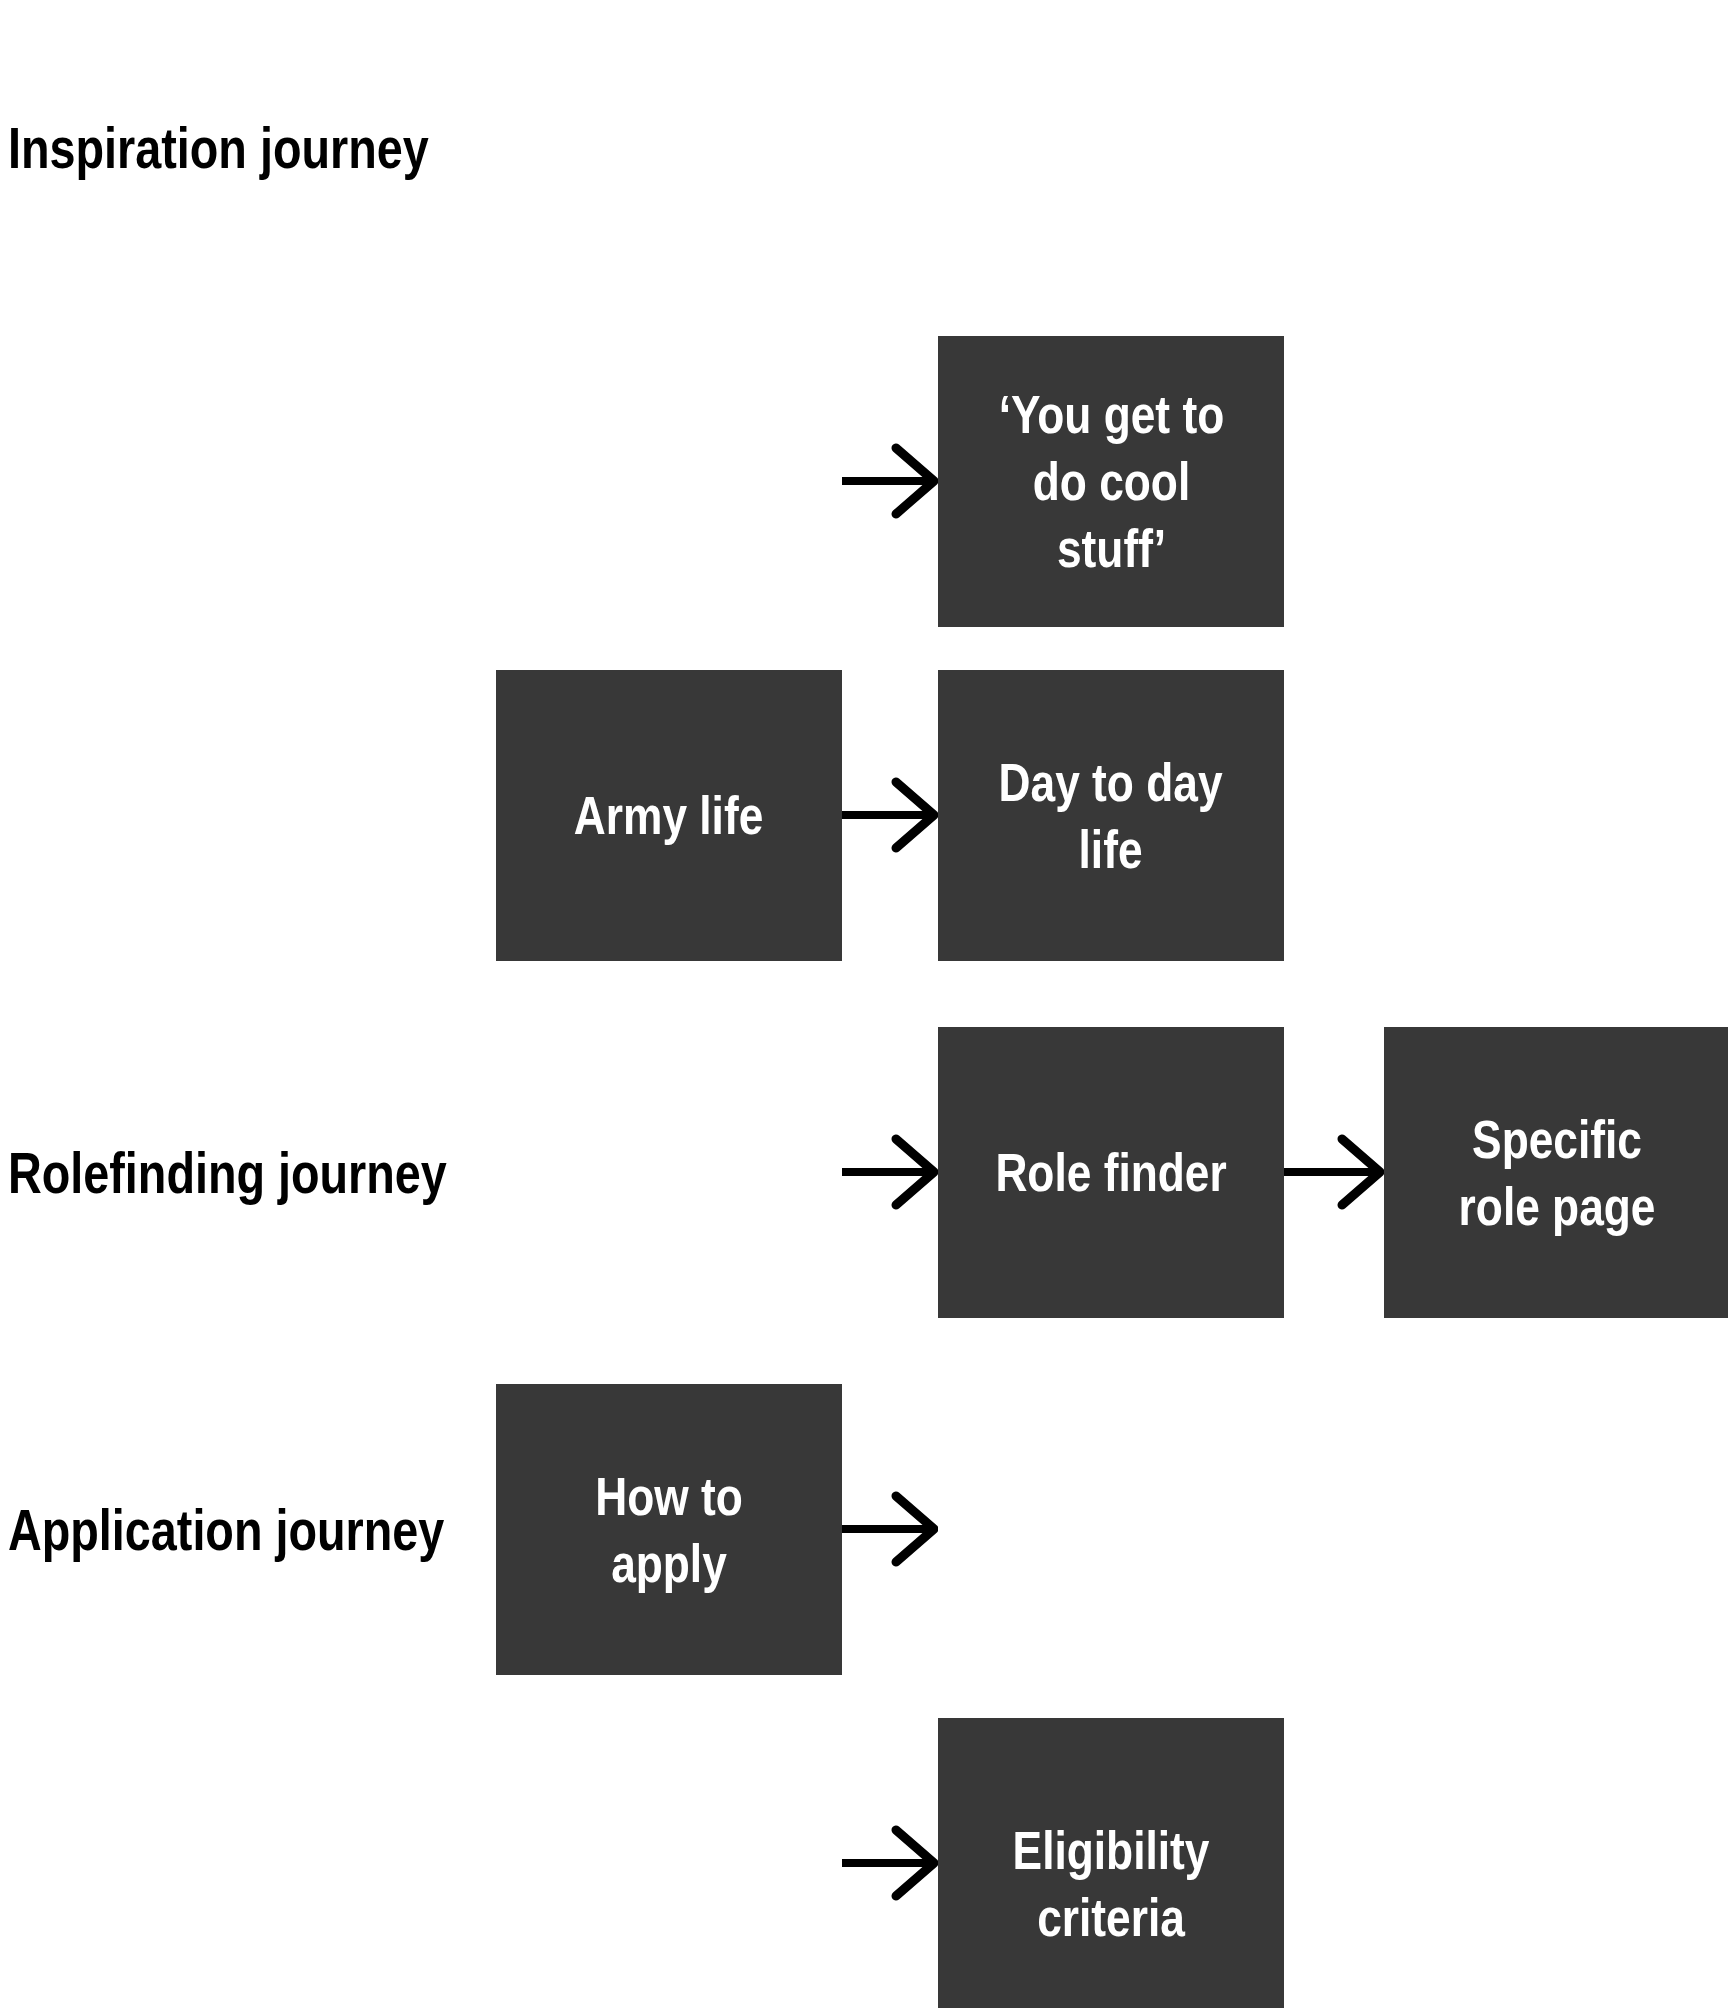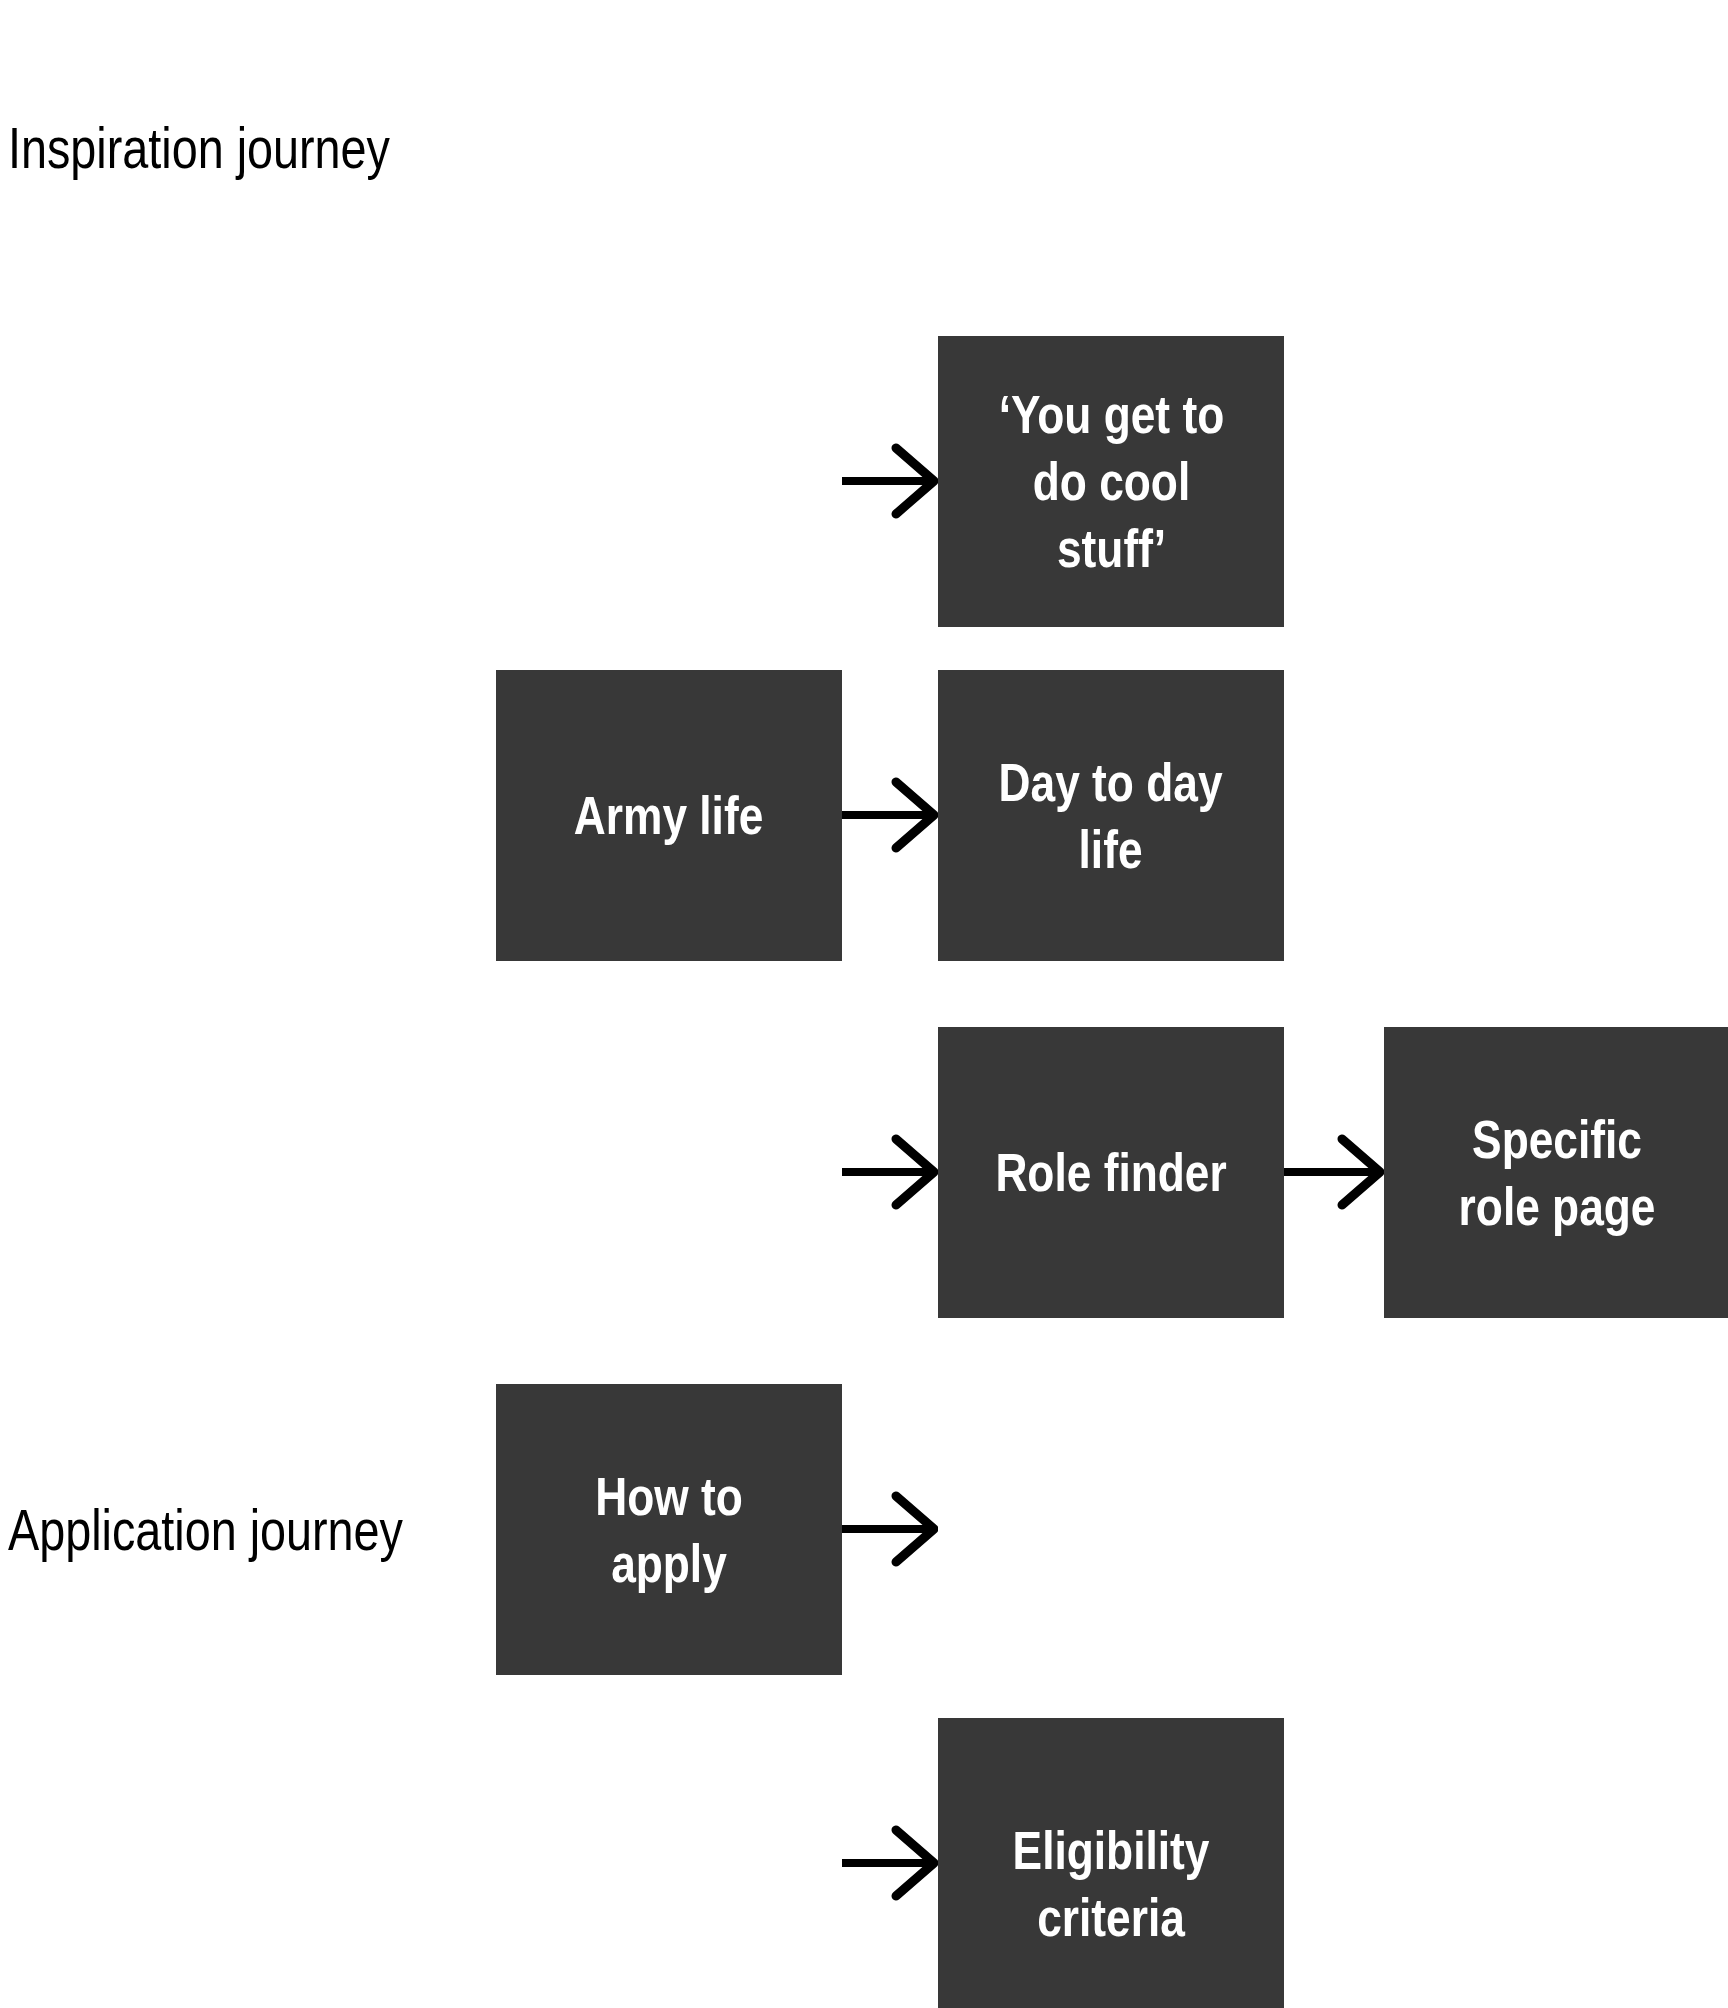--- a/index.html
+++ b/index.html
@@ -31,41 +31,44 @@
     white-space:pre-line;
     transform:scaleX(0.82);
     transform-origin:50% 50%;
   }
   .journey-label{
     position:absolute;
     left:8px;
     height:291px;
     display:flex;align-items:center;
     color:var(--label-text,#000000);
-    font-weight:normal;
+    font-weight:bold;
     font-size:57px;
     white-space:nowrap;
   }
   .journey-label > span{
     transform:scaleX(0.82);
     transform-origin:0 50%;
     display:inline-block;
   }
   .arrow{position:absolute;}
   .arrow line, .arrow polyline{stroke:var(--arrow,#000000);}
   .arrow line{stroke-width:8;}
   .arrow polyline{fill:none;stroke-width:9;stroke-linecap:round;stroke-linejoin:round;}
 </style>
 </head>
 <body>
 
 <div class="canvas">
 
   <div class="journey-label row1">
     <span>Inspiration journey</span>
+  </div>
+  <div class="journey-label row4">
+    <span>Rolefinding journey</span>
   </div>
   <div class="journey-label row5">
     <span>Application journey</span>
   </div>
 
   <div class="box col2 row2">
     <span class="box-text">‘You get to
 do cool
 stuff’</span>
   </div>

